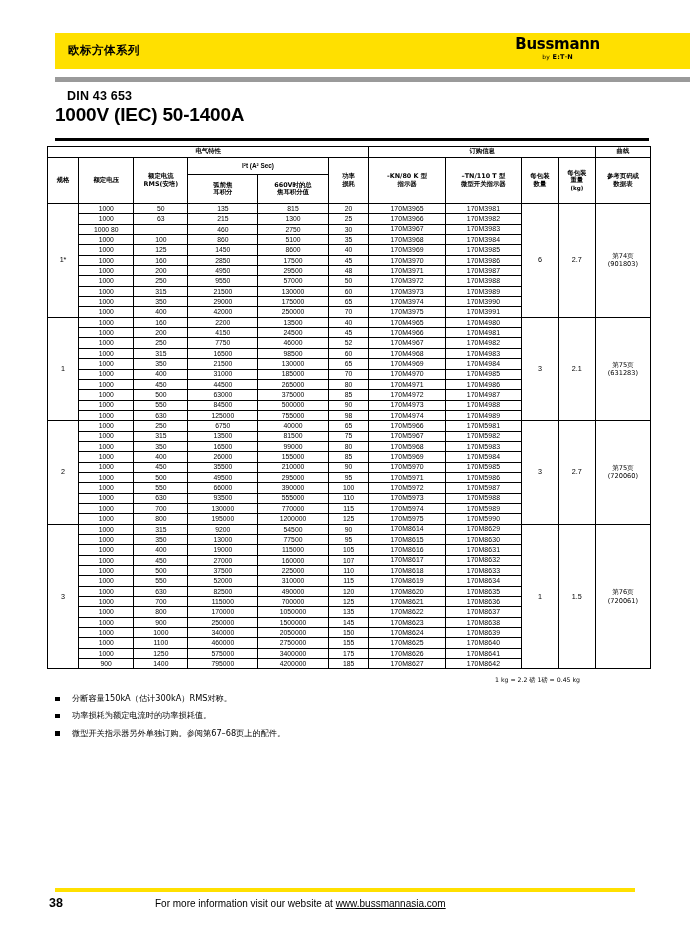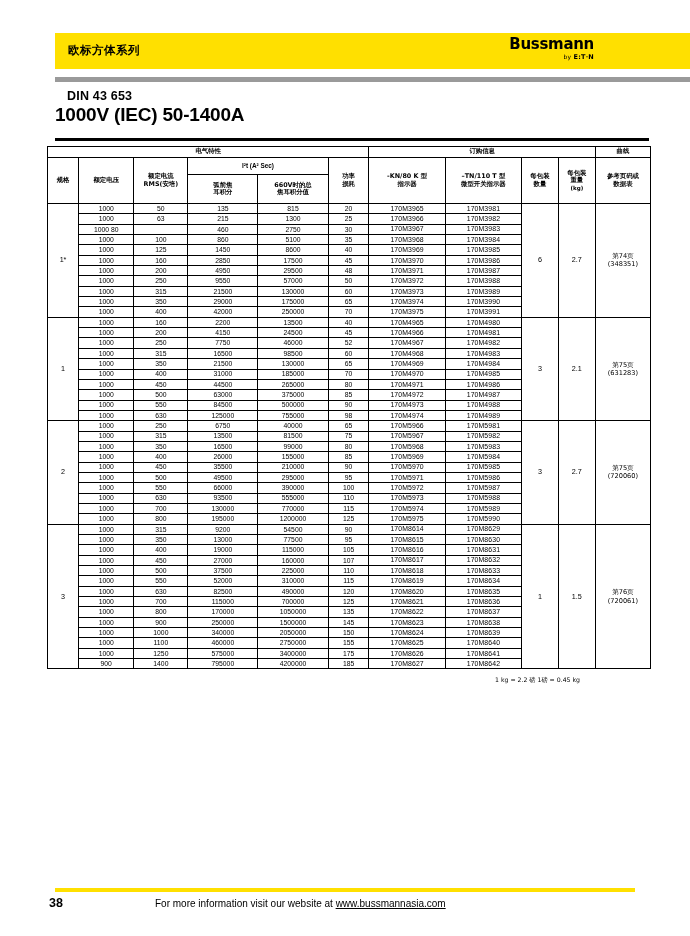--- a/index.html
+++ b/index.html
@@ -18,21 +18,21 @@
   .header-band {
     position:absolute; left:55px; top:33px; width:635px; height:36px;
     background:#FFE000;
   }
   .header-series {
     position:absolute; left:68px; top:43px;
     font-size:11.5px; font-weight:bold; letter-spacing:.5px;
     font-family:"DejaVu Sans", sans-serif;
   }
   .brand {
-    position:absolute; right:28px; top:37px; text-align:right;
+    position:absolute; right:22px; top:37px; text-align:center;
   }
   .brand-name {
     font-size:15px; font-weight:bold; letter-spacing:-.3px;
     font-family:"DejaVu Sans", sans-serif; line-height:1;
   }
   .brand-sub {
     font-size:6.5px; font-weight:bold; letter-spacing:.2px; margin-top:1px;
     font-family:"DejaVu Sans", sans-serif;
   }
   .brand-sub .by { font-weight:normal; font-size:6px; }
@@ -217,21 +217,21 @@
             <td class="num">50</td>
             <td class="num">135</td>
             <td class="num">815</td>
             <td class="num">20</td>
             <td class="pn">170M3965</td>
             <td class="pn">170M3981</td>
             <td class="qty" rowspan="11">6</td>
             <td class="qty" rowspan="11">2.7</td>
             <td class="curve cn" rowspan="11">
               <div>第74页</div>
-              <div>(348351)</div>
+              <div>(901803)</div>
             </td>
           </tr>
           <tr>
             <td class="num">1000</td>
             <td class="num">63</td>
             <td class="num">215</td>
             <td class="num">1300</td>
             <td class="num">25</td>
             <td class="pn">170M3966</td>
             <td class="pn">170M3982</td>
@@ -643,18 +643,23 @@
             <td class="num">185</td>
             <td class="pn">170M8627</td>
             <td class="pn">170M8642</td>
           </tr>
         </tbody>
     </table>
   </div>
 
   <div class="conv-note cn">1 kg = 2.2 磅   1磅 = 0.45 kg</div>
 
+  <div class="notes" id="notes">
+      <div class="note"><span class="bullet"></span><span>分断容量150kA（估计300kA）RMS对称。</span></div>
+      <div class="note"><span class="bullet"></span><span>功率损耗为额定电流时的功率损耗值。</span></div>
+      <div class="note"><span class="bullet"></span><span>微型开关指示器另外单独订购。参阅第67–68页上的配件。</span></div>
+    </div>
 
   <div class="footer-rule"></div>
   <div class="page-num">38</div>
   <div class="footer-text"><span>For more information visit our website at </span><a href="#">www.bussmannasia.com</a></div>
 
 </div>
 
 </body></html>

